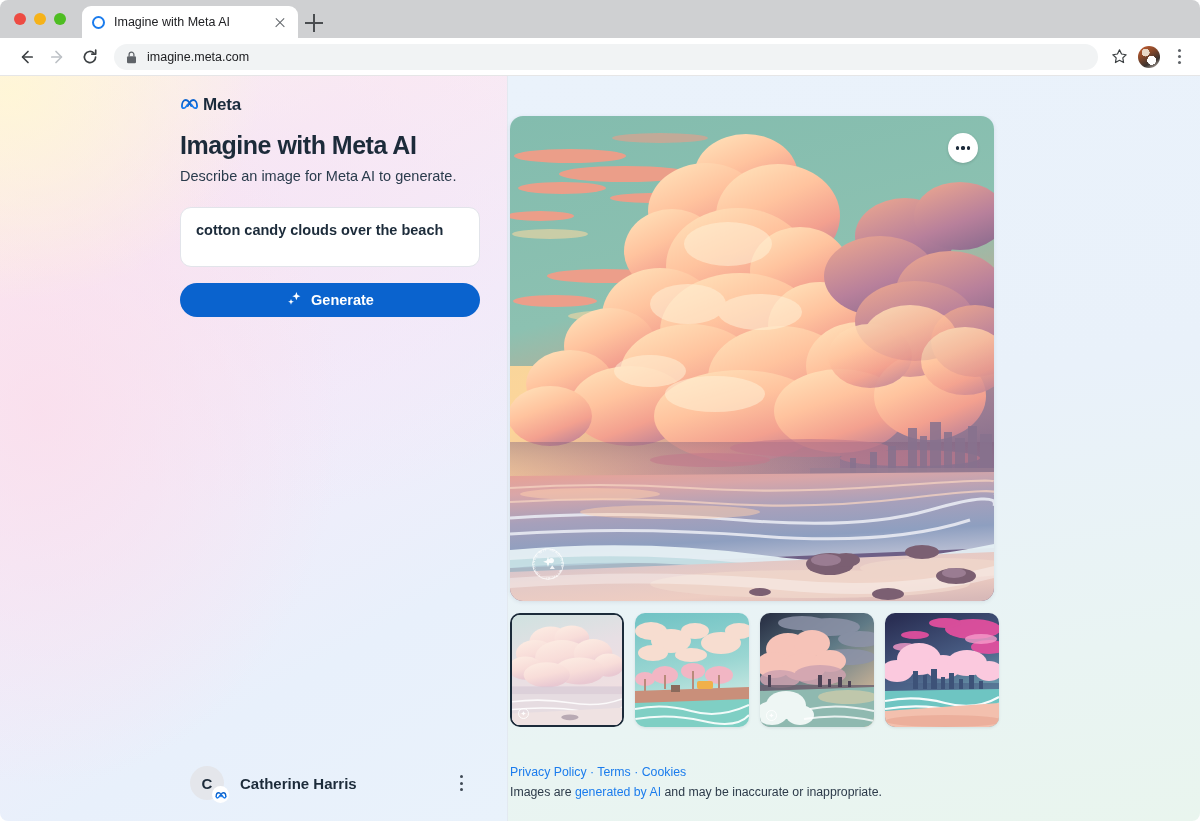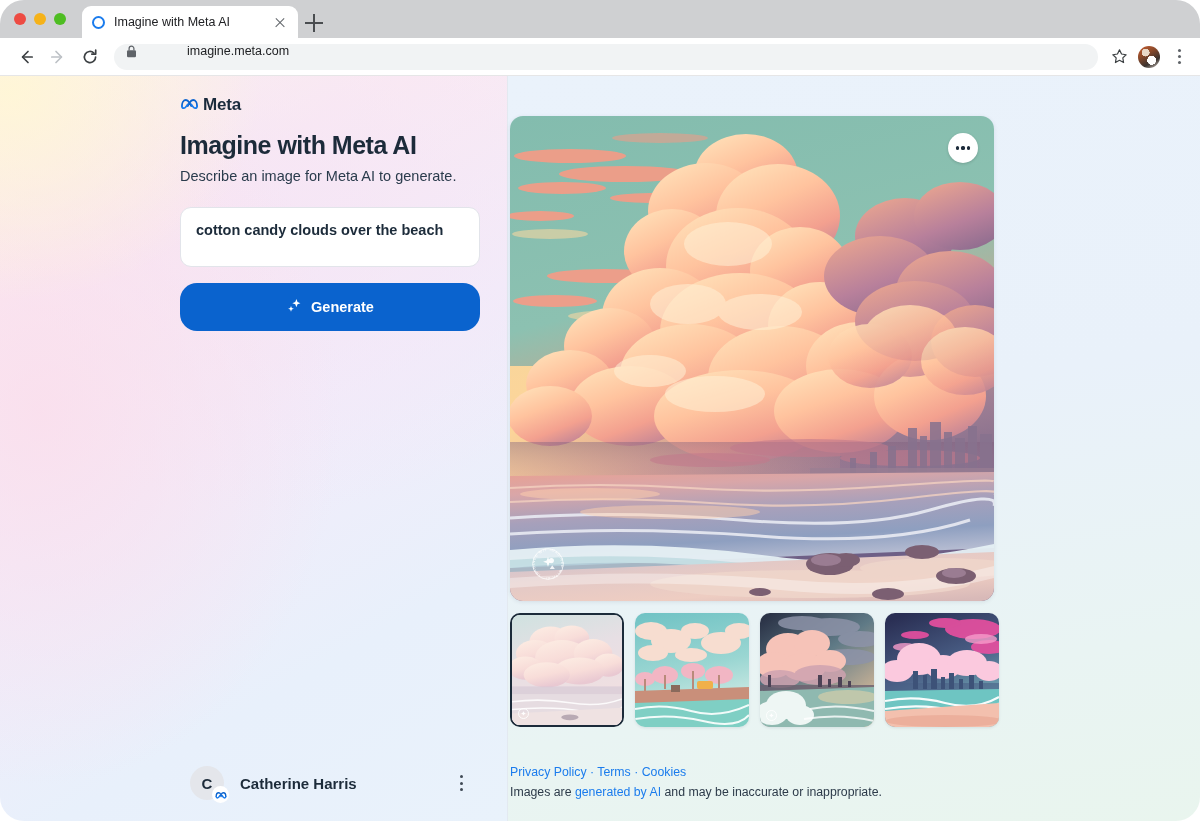--- a/index.html
+++ b/index.html
@@ -7,21 +7,21 @@
     width: 1200px; height: 821px;
     background: #ffffff;
     font-family: "Liberation Sans", sans-serif;
     overflow: hidden;
   }
 
   
   .browser {
     position: absolute; left: 0; top: 0;
     width: 1200px; height: 821px;
-    border-radius: 24px;
+    border-radius: 8px;
     overflow: hidden;
     background: #ffffff;
   }
 
   
   .tabstrip {
     position: relative;
     height: 38px;
     background: #cfd0d2;
     display: flex; align-items: flex-end;
@@ -89,25 +89,24 @@
     display: flex; align-items: center; justify-content: center;
     margin-right: 4px;
   }
   .navbtn svg { display: block; }
 
   .omnibox {
     flex: 1 1 auto;
     height: 26px;
     background: #f1f3f4;
     border-radius: 13px;
-    display: flex; 
+    display: flex; align-items: center;
     padding: 0 12px;
     margin: 0 8px 0 6px;
     max-width: 1000px;
-    gap: 40px;
   }
   .lock { width: 11px; height: 13px; flex: 0 0 11px; margin-right: 10px; }
   .url { font-size: 12.5px; color: #202124; }
 
   .star { width: 26px; height: 26px; flex: 0 0 26px; display:flex; align-items:center; justify-content:center; }
   .avatar-chrome {
     width: 22px; height: 22px; flex: 0 0 22px; border-radius: 50%;
     margin: 0 10px 0 6px;
     background:
       radial-gradient(circle at 35% 30%, #e9d9c9 0 18%, transparent 19%),
@@ -156,21 +155,21 @@
     border-radius: 11px;
     padding: 13px 15px;
     font-size: 14.5px; color: #1c2b3a;
     line-height: 1.25;
     overflow: hidden;
     font-weight: bold;
   }
 
   .generate {
     margin-top: 16px;
-    width: 300px; height: 48px;
+    width: 300px; height: 34px;
     background: #0a63ce;
     border: none; border-radius: 17px;
     color: #ffffff; font-size: 14.5px; font-weight: 700;
     font-family: "Liberation Sans", sans-serif;
     display: flex; align-items: center; justify-content: center; gap: 8px;
     cursor: pointer;
   }
 
   .user-row {
     position: absolute; left: 190px; bottom: 18px;

